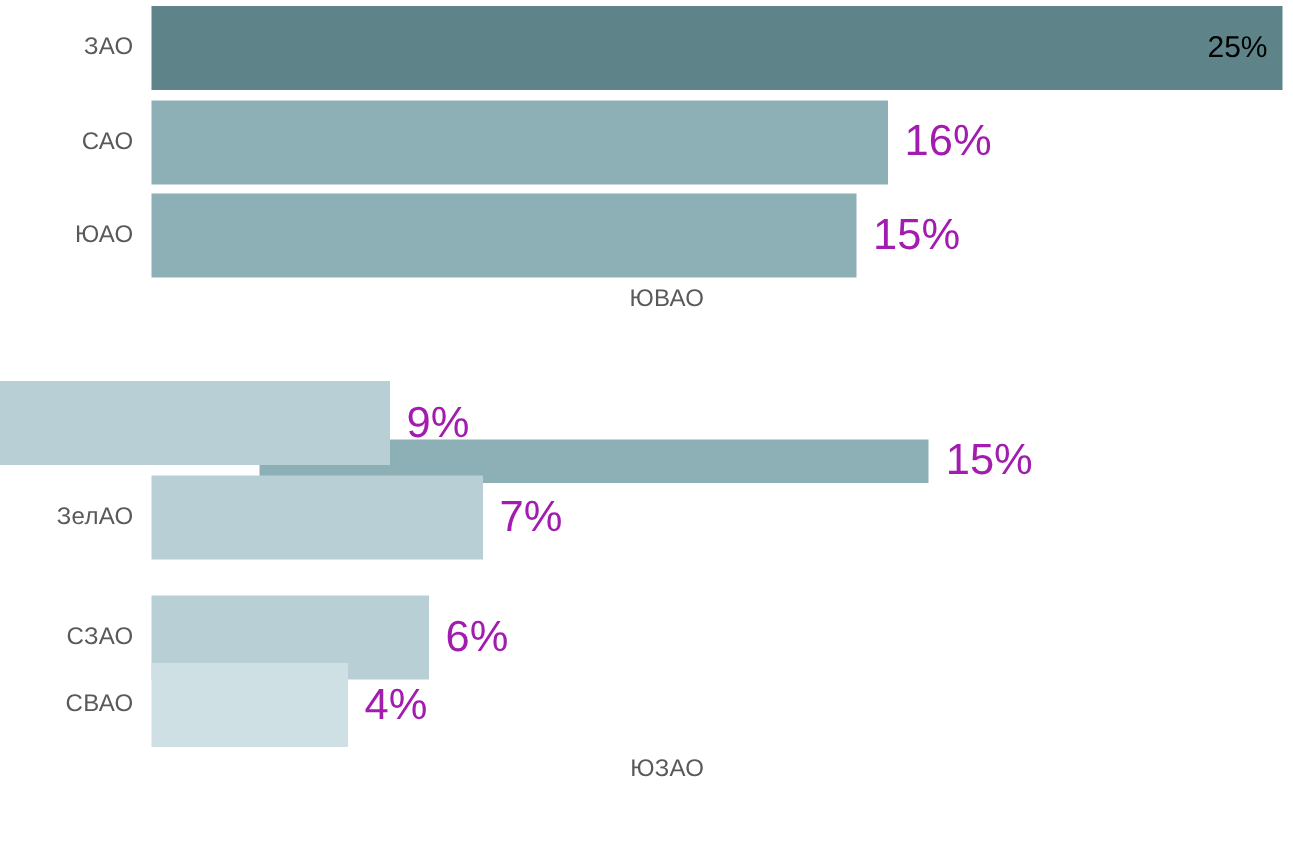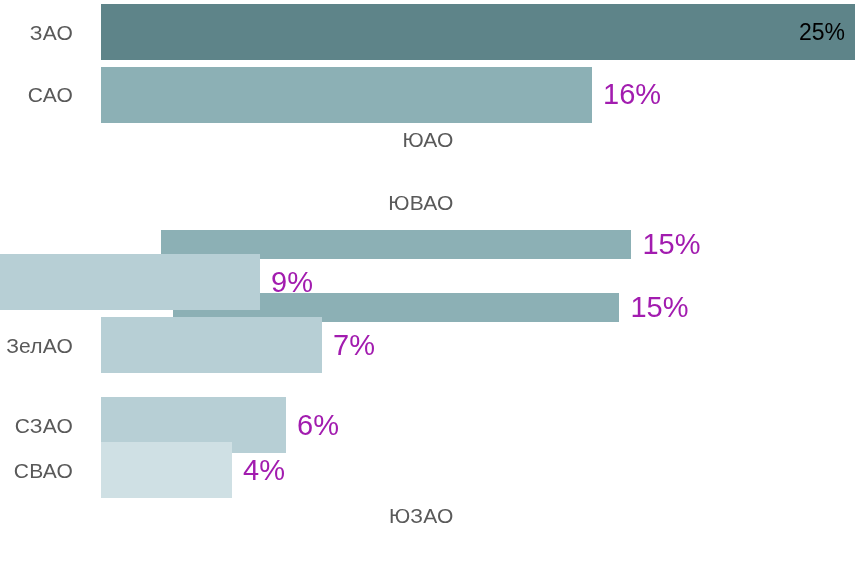--- a/index.html
+++ b/index.html
@@ -22,43 +22,43 @@
     position: absolute;
     left: 0;
     width: 862px;
     display: flex;
     align-items: center;
   }
   .cat-label {
     width: 101px;
     flex: 0 0 101px;
     text-align: right;
-    padding-right: 28px;
+    padding-right: 12px;
     color: #595959;
-    font-size: 21px;
+    font-size: 16px;
     line-height: 1;
     letter-spacing: 0.2px;
     white-space: nowrap;
   }
   .bar-wrap {
     position: relative;
     flex: 1 1 auto;
     height: 100%;
     display: flex;
     align-items: center;
   }
   .bar {
     height: 100%;
     display: flex;
     align-items: center;
     justify-content: flex-end;
   }
   .val-inside {
     color: #000000;
-    font-size: 23px;
+    font-size: 20px;
     line-height: 1;
     padding-right: 10px;
     white-space: nowrap;
   }
   .val-outside {
     color: #a21caf;
     font-size: 29px;
     line-height: 1;
     padding-left: 11px;
     white-space: nowrap;
@@ -76,21 +76,21 @@
         </div>
       </div>
     </div>
     <div class="row" style="top: 66.6px; height: 56px;">
       <div class="cat-label">САО</div>
       <div class="bar-wrap">
         <div class="bar" style="width: 491px; background: rgb(140, 176, 181);"></div>
         <span class="val-outside">16%</span>
       </div>
     </div>
-    <div class="row" style="top: 129.2px; height: 56px; flex-direction: column;">
+    <div class="row" style="top: 129.2px; height: 56px;">
       <div class="cat-label">ЮАО</div>
       <div class="bar-wrap">
         <div class="bar" style="width: 470px; background: rgb(140, 176, 181);"></div>
         <span class="val-outside">15%</span>
       </div>
     </div>
     <div class="row" style="top: 191.8px; height: 56px; flex-direction: column;">
       <div class="cat-label">ЮВАО</div>
       <div class="bar-wrap">
         <div class="bar" style="width: 446px; background: rgb(140, 176, 181);"></div>

